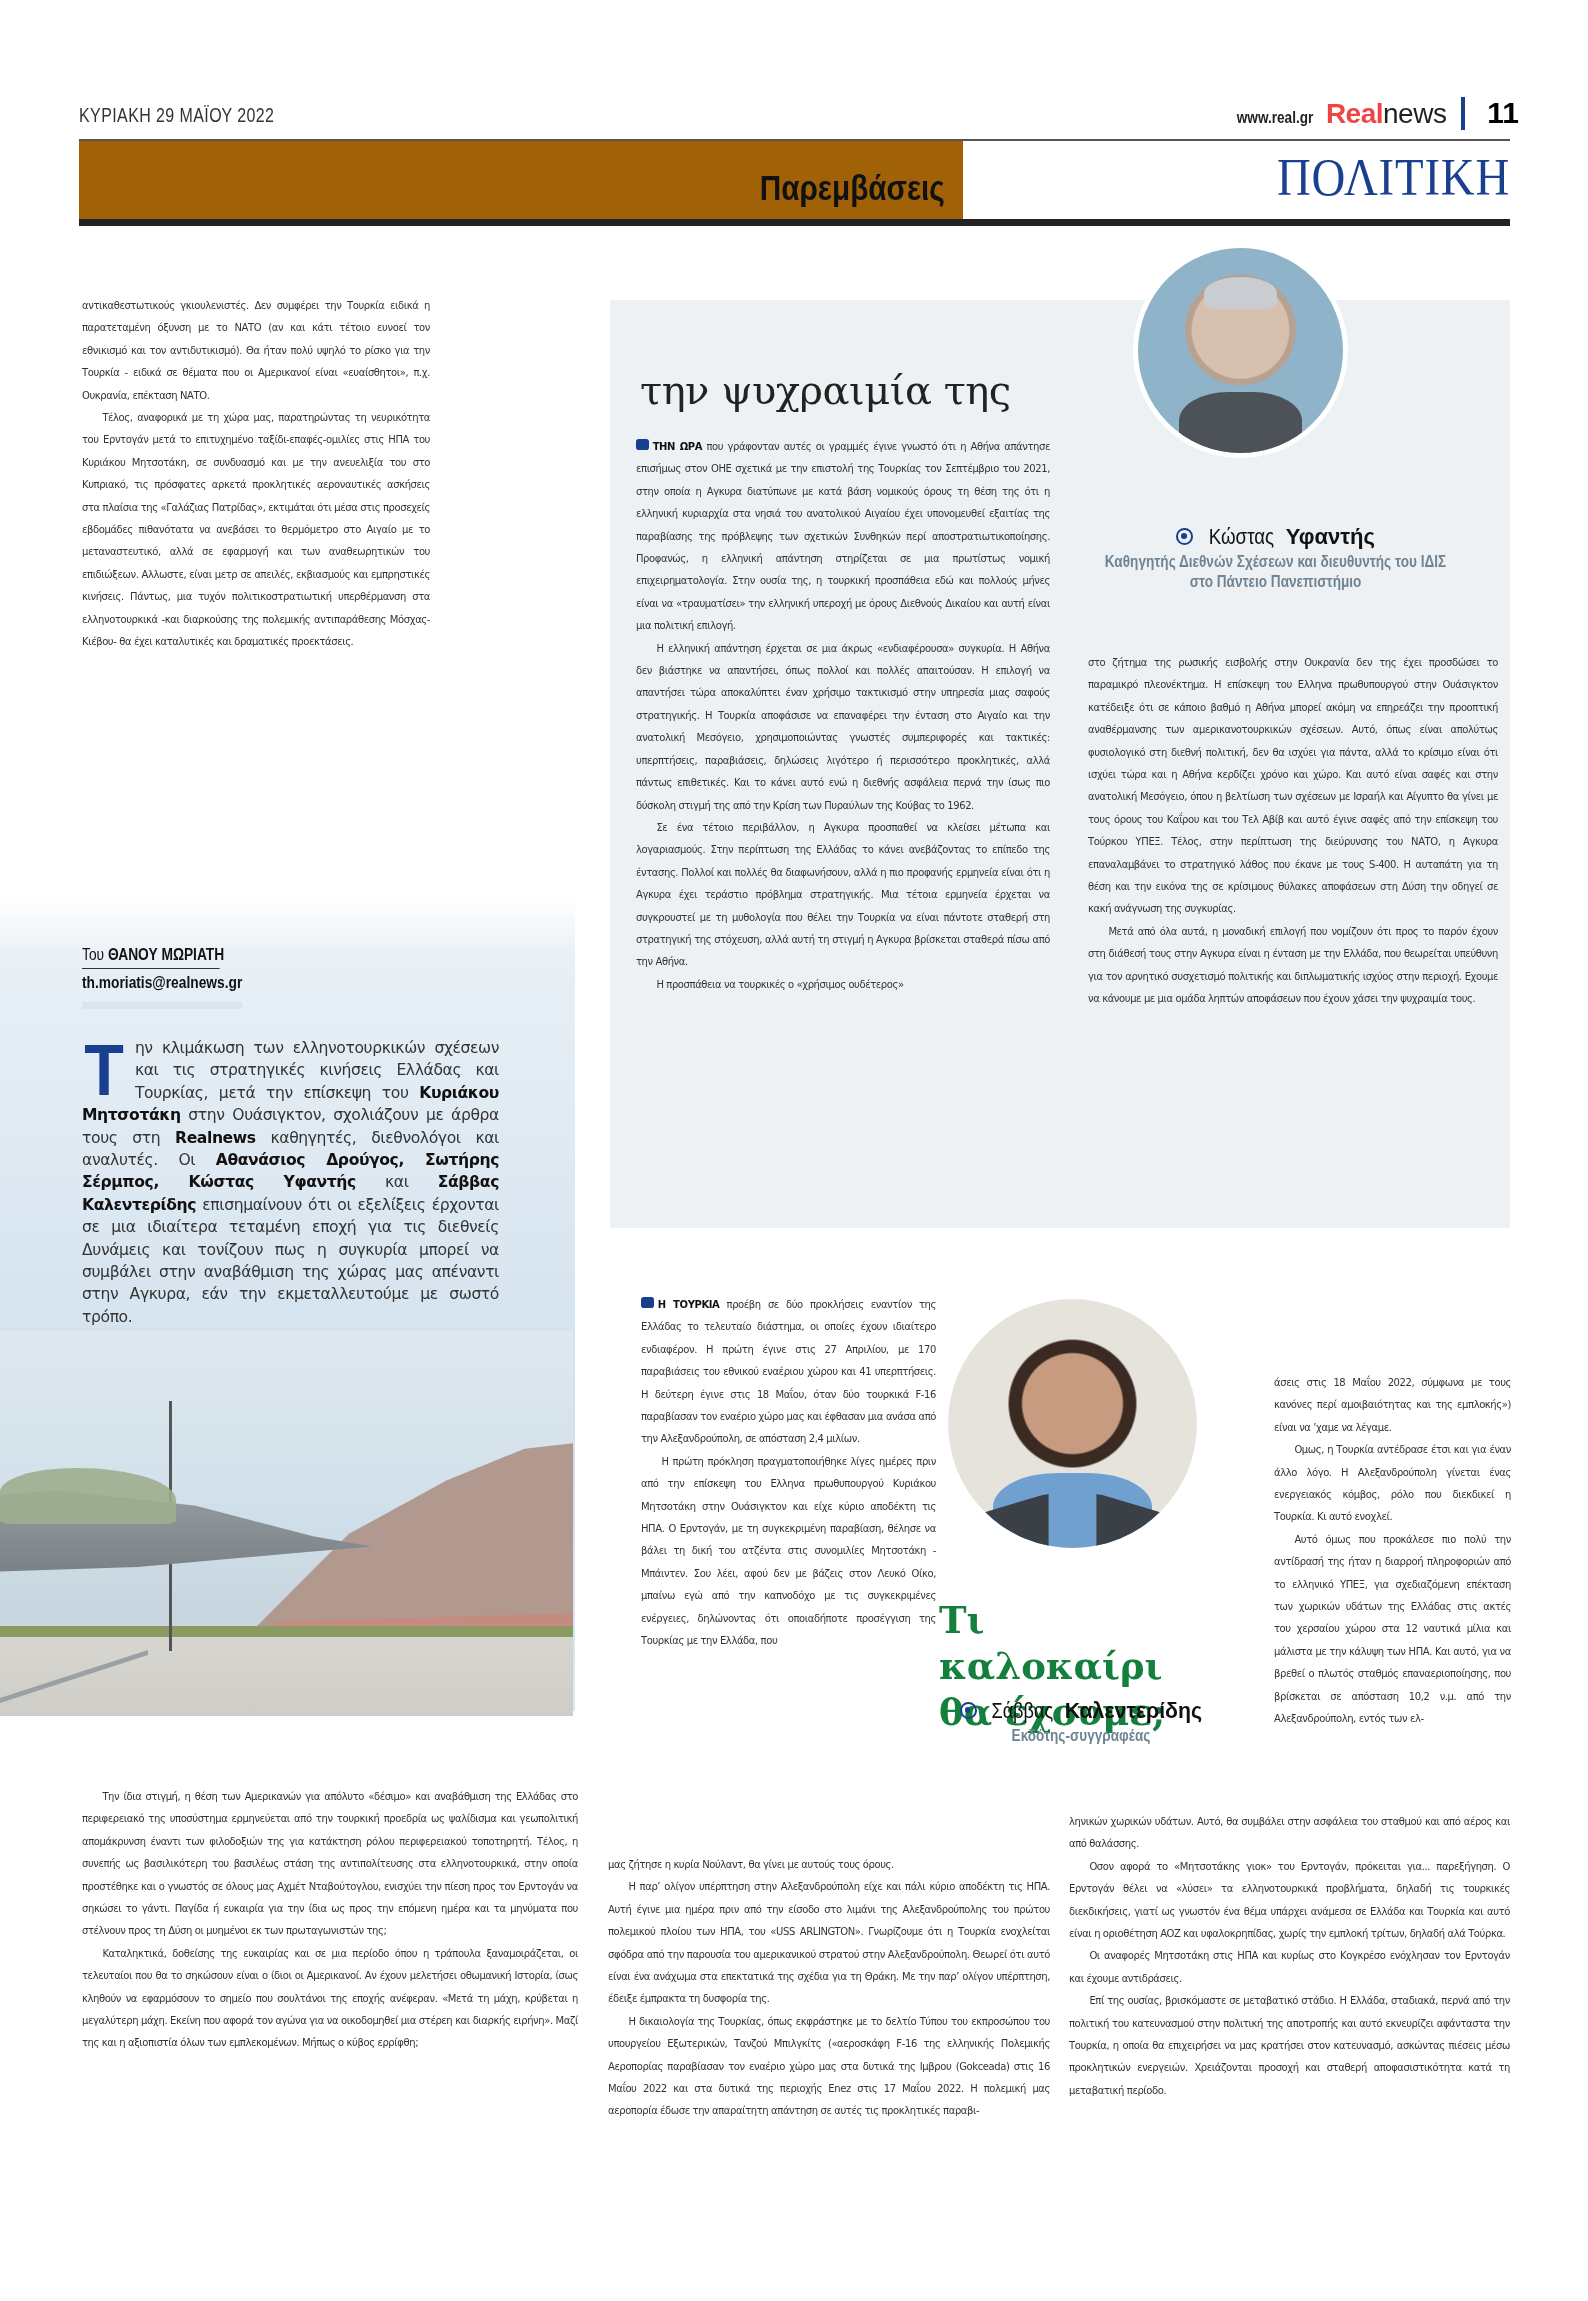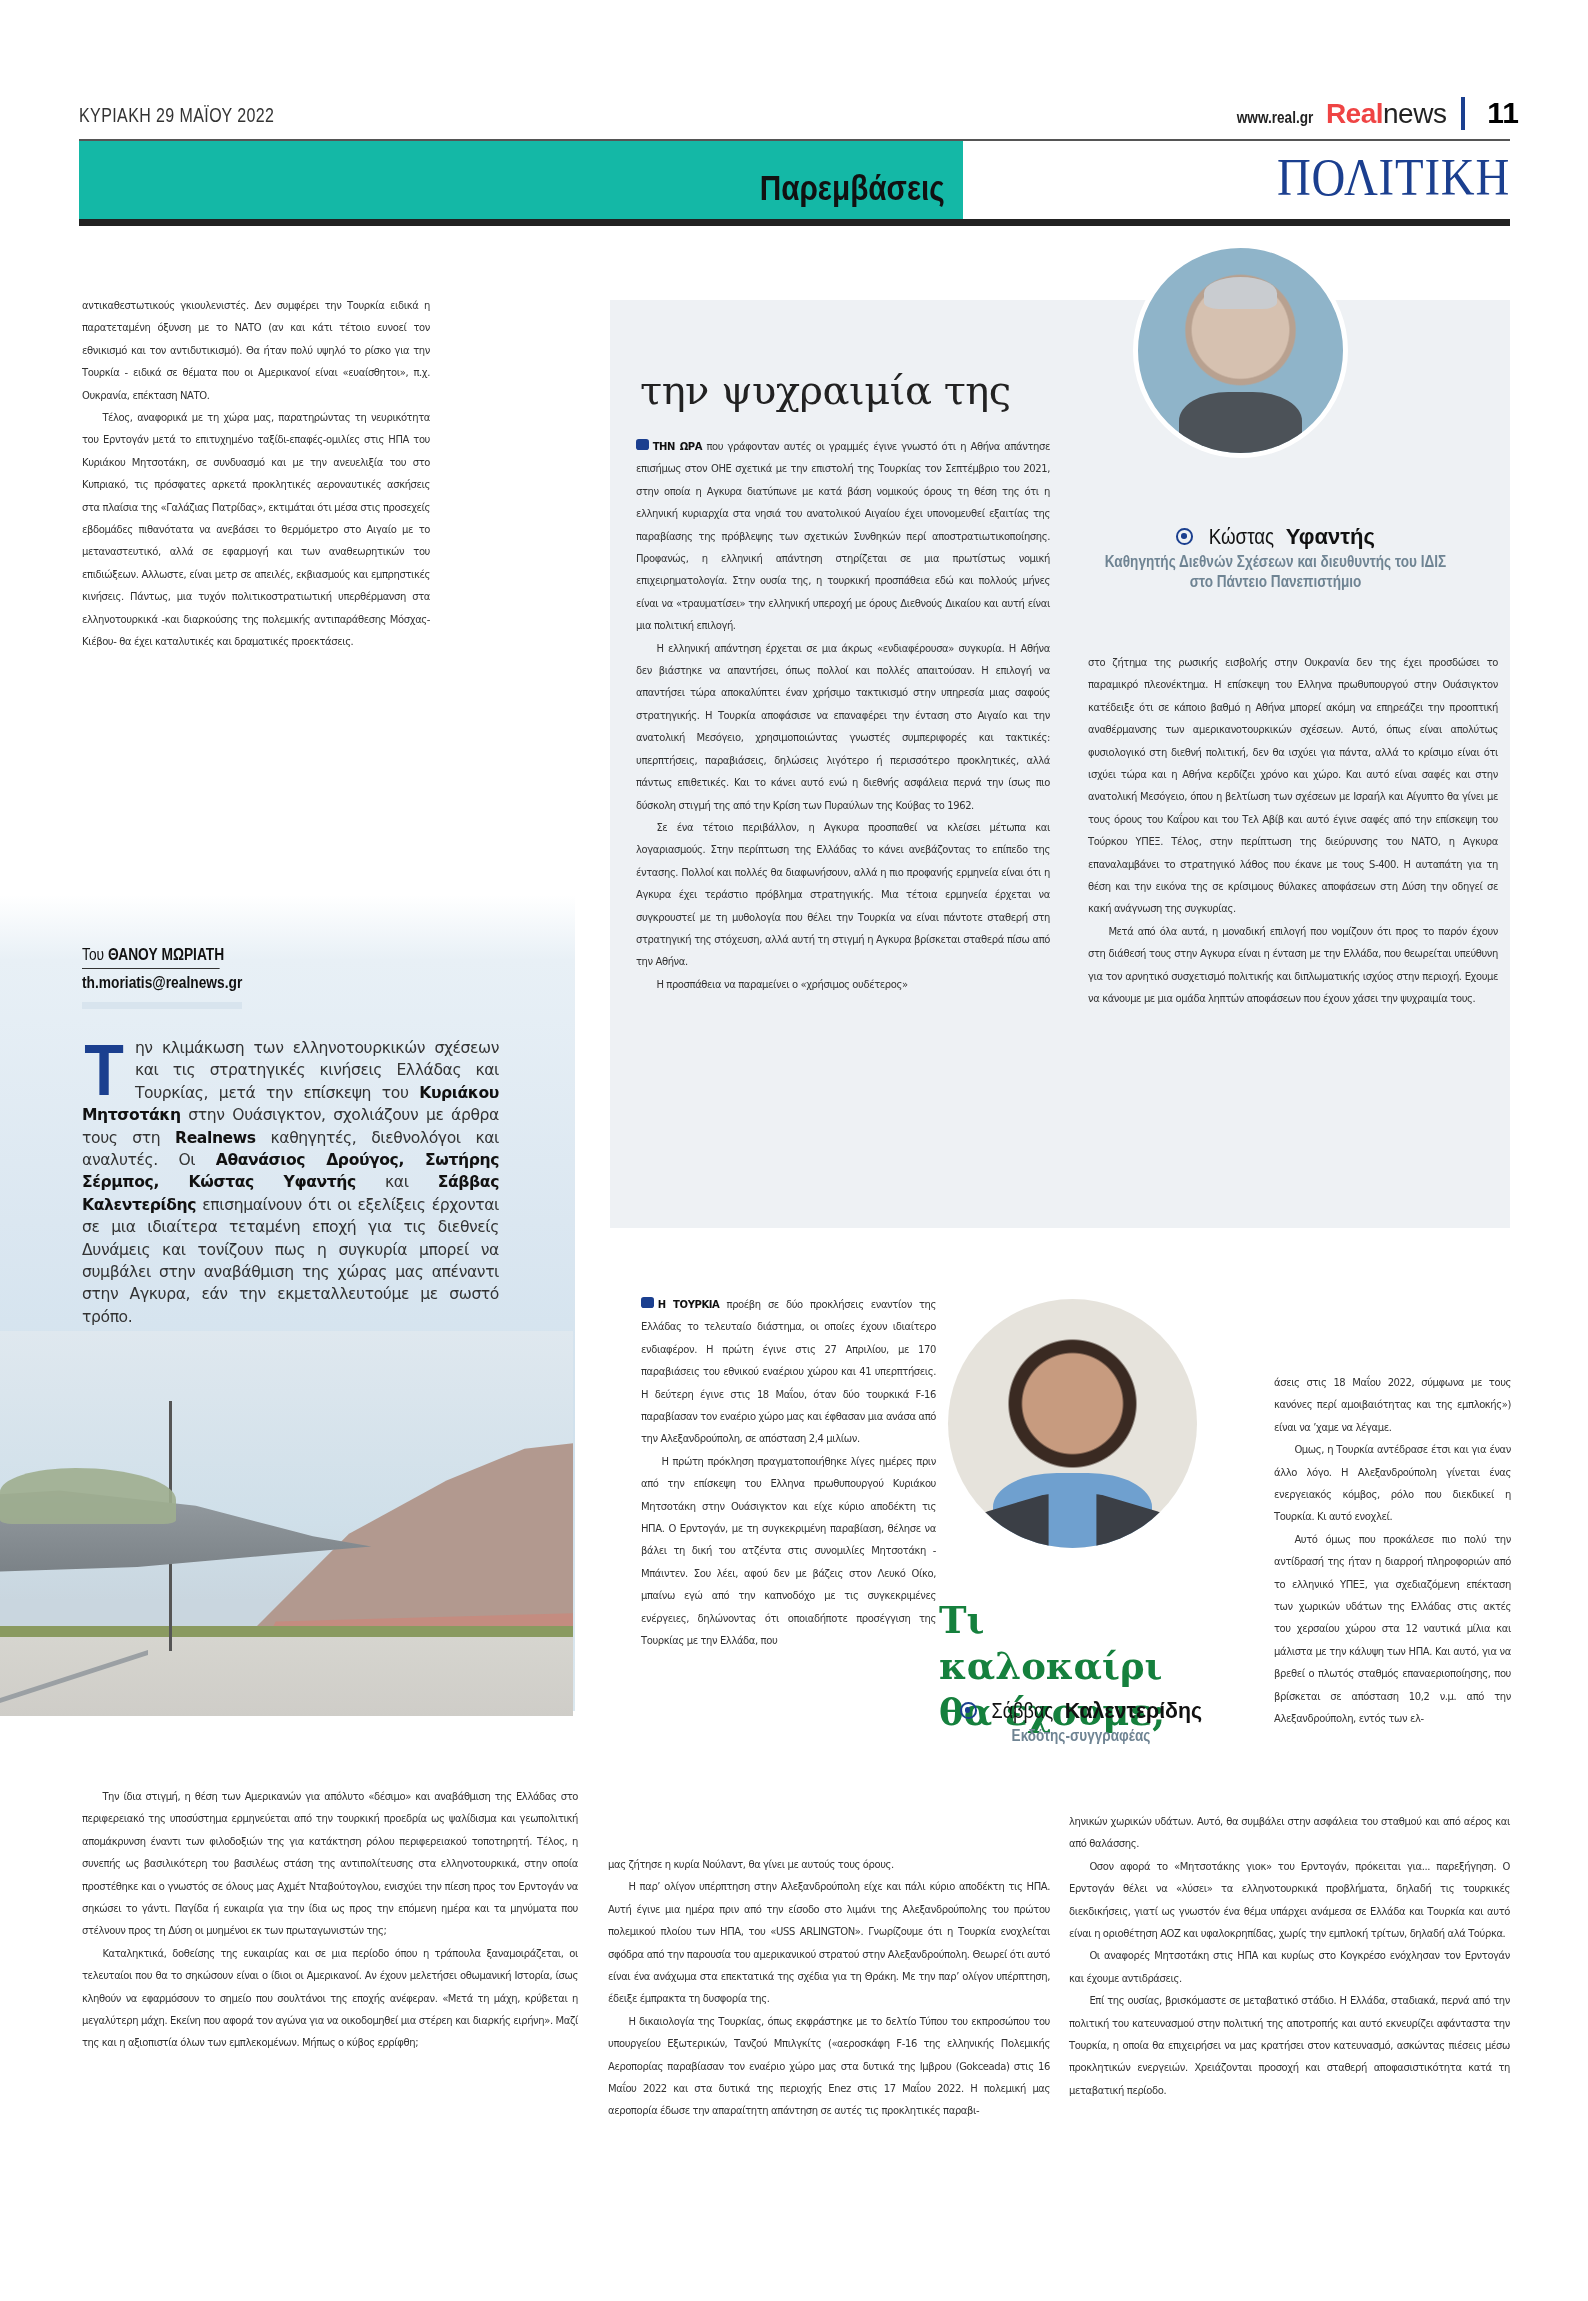--- a/index.html
+++ b/index.html
@@ -8,21 +8,21 @@
 
   
   .top-date { position: absolute; left: 79px; top: 104px; font-size: 19.5px; letter-spacing: 0.5px; color: #333; font-family: "Liberation Sans", sans-serif; transform: scaleX(0.82); transform-origin: left; }
   .top-right { position: absolute; right: 70px; top: 96px; display: flex; align-items: baseline; gap: 5.6px; }
   .top-url { font-size: 16px; font-weight: bold; color: #222; transform: scaleX(0.85); }
   .brand-real { font-size: 28px; font-weight: bold; color: #ef4444; letter-spacing: -0.5px; }
   .brand-news { font-size: 28px; color: #222; letter-spacing: -0.5px; margin-left: -5.6px; }
   .brand-sep { width: 3.7px; height: 33px; background: #1b3f8f; margin: 0 16.7px 0 9.3px; align-self: center; }
   .page-num { font-size: 30px; font-weight: bold; color: #000000; }
   .header-rule-thin { position: absolute; left: 79px; right: 79px; top: 139px; height: 1.9px; background: #555; }
-  .section-band { position: absolute; left: 79px; top: 141px; width: 884px; height: 78px; background: #14b8a6; }
+  .section-band { position: absolute; left: 79px; top: 141px; width: 884px; height: 78px; background: #a16207; }
   .section-label { position: absolute; right: 18.6px; bottom: 11px; font-size: 35px; font-weight: bold; color: #111; font-family: "Liberation Sans", sans-serif; transform: scaleX(0.85); transform-origin: right; }
   .section-title { position: absolute; right: 79px; top: 148px; font-size: 52px; color: #1b3f8f; font-family: "Liberation Serif", serif; letter-spacing: 0.9px; transform: scaleX(0.9); transform-origin: right; }
   .header-rule-thick { position: absolute; left: 79px; right: 79px; top: 219px; height: 6.5px; background: #222; }
 
   
   .txt { font-size: 10px; line-height: 22.4px; text-align: justify; color: #333; font-family: "DejaVu Sans", sans-serif; letter-spacing: -0.4px; }
   .txt p { text-indent: 20.4px; }
   .txt p.noind { text-indent: 0; }
   .txt b { color: #111; }
 
@@ -151,21 +151,21 @@
   </div>
   <div class="author-role">
     <span>Καθηγητής Διεθνών Σχέσεων και διευθυντής του ΙΔΙΣ</span><br>
     <span>στο Πάντειο Πανεπιστήμιο</span>
   </div>
 </div>
 <div class="box-col1 txt">
   <p class="noind"><span class="square-bullet"></span><b>ΤΗΝ ΩΡΑ</b><span> που γράφονταν αυτές οι γραμμές έγινε γνωστό ότι η Αθήνα απάντησε επισήμως στον ΟΗΕ σχετικά με την επιστολή της Τουρκίας τον Σεπτέμβριο του 2021, στην οποία η Αγκυρα διατύπωνε με κατά βάση νομικούς όρους τη θέση της ότι η ελληνική κυριαρχία στα νησιά του ανατολικού Αιγαίου έχει υπονομευθεί εξαιτίας της παραβίασης της πρόβλεψης των σχετικών Συνθηκών περί αποστρατιωτικοποίησης. Προφανώς, η ελληνική απάντηση στηρίζεται σε μια πρωτίστως νομική επιχειρηματολογία. Στην ουσία της, η τουρκική προσπάθεια εδώ και πολλούς μήνες είναι να «τραυματίσει» την ελληνική υπεροχή με όρους Διεθνούς Δικαίου και αυτή είναι μια πολιτική επιλογή.</span></p>
   <p>Η ελληνική απάντηση έρχεται σε μια άκρως «ενδιαφέρουσα» συγκυρία. Η Αθήνα δεν βιάστηκε να απαντήσει, όπως πολλοί και πολλές απαιτούσαν. Η επιλογή να απαντήσει τώρα αποκαλύπτει έναν χρήσιμο τακτικισμό στην υπηρεσία μιας σαφούς στρατηγικής. Η Τουρκία αποφάσισε να επαναφέρει την ένταση στο Αιγαίο και την ανατολική Μεσόγειο, χρησιμοποιώντας γνωστές συμπεριφορές και τακτικές: υπερπτήσεις, παραβιάσεις, δηλώσεις λιγότερο ή περισσότερο προκλητικές, αλλά πάντως επιθετικές. Και το κάνει αυτό ενώ η διεθνής ασφάλεια περνά την ίσως πιο δύσκολη στιγμή της από την Κρίση των Πυραύλων της Κούβας το 1962.</p>
   <p>Σε ένα τέτοιο περιβάλλον, η Αγκυρα προσπαθεί να κλείσει μέτωπα και λογαριασμούς. Στην περίπτωση της Ελλάδας το κάνει ανεβάζοντας το επίπεδο της έντασης. Πολλοί και πολλές θα διαφωνήσουν, αλλά η πιο προφανής ερμηνεία είναι ότι η Αγκυρα έχει τεράστιο πρόβλημα στρατηγικής. Μια τέτοια ερμηνεία έρχεται να συγκρουστεί με τη μυθολογία που θέλει την Τουρκία να είναι πάντοτε σταθερή στη στρατηγική της στόχευση, αλλά αυτή τη στιγμή η Αγκυρα βρίσκεται σταθερά πίσω από την Αθήνα.</p>
-  <p>Η προσπάθεια να παραμείνει ο «χρήσιμος ουδέτερος»</p>
+  <p>Η προσπάθεια να τουρκικές ο «χρήσιμος ουδέτερος»</p>
 </div>
 <div class="box-col2 txt">
   <p class="noind">στο ζήτημα της ρωσικής εισβολής στην Ουκρανία δεν της έχει προσδώσει το παραμικρό πλεονέκτημα. Η επίσκεψη του Ελληνα πρωθυπουργού στην Ουάσιγκτον κατέδειξε ότι σε κάποιο βαθμό η Αθήνα μπορεί ακόμη να επηρεάζει την προοπτική αναθέρμανσης των αμερικανοτουρκικών σχέσεων. Αυτό, όπως είναι απολύτως φυσιολογικό στη διεθνή πολιτική, δεν θα ισχύει για πάντα, αλλά το κρίσιμο είναι ότι ισχύει τώρα και η Αθήνα κερδίζει χρόνο και χώρο. Και αυτό είναι σαφές και στην ανατολική Μεσόγειο, όπου η βελτίωση των σχέσεων με Ισραήλ και Αίγυπτο θα γίνει με τους όρους του Καΐρου και του Τελ Αβίβ και αυτό έγινε σαφές από την επίσκεψη του Τούρκου ΥΠΕΞ. Τέλος, στην περίπτωση της διεύρυνσης του ΝΑΤΟ, η Αγκυρα επαναλαμβάνει το στρατηγικό λάθος που έκανε με τους S-400. Η αυταπάτη για τη θέση και την εικόνα της σε κρίσιμους θύλακες αποφάσεων στη Δύση την οδηγεί σε κακή ανάγνωση της συγκυρίας.</p>
   <p>Μετά από όλα αυτά, η μοναδική επιλογή που νομίζουν ότι προς το παρόν έχουν στη διάθεσή τους στην Αγκυρα είναι η ένταση με την Ελλάδα, που θεωρείται υπεύθυνη για τον αρνητικό συσχετισμό πολιτικής και διπλωματικής ισχύος στην περιοχή. Εχουμε να κάνουμε με μια ομάδα ληπτών αποφάσεων που έχουν χάσει την ψυχραιμία τους.</p>
 </div>
 
 <div class="portrait2">
   <div class="shirt"></div>
   <div class="jacket"></div>
 </div>

